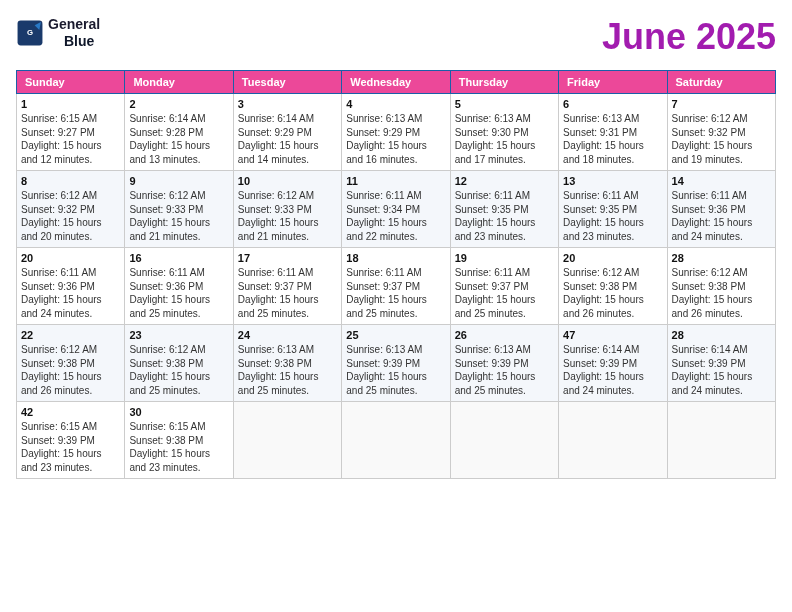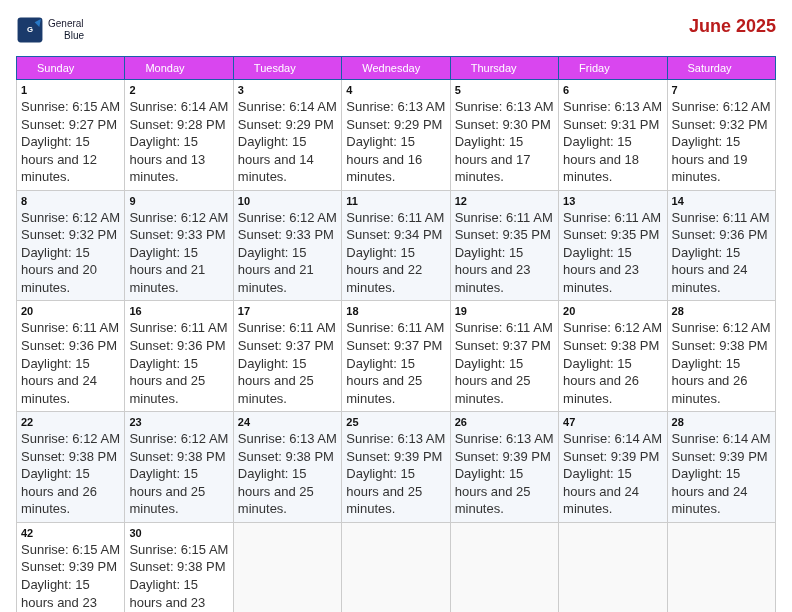--- a/index.html
+++ b/index.html
@@ -21,57 +21,57 @@
       justify-content: space-between;
       align-items: flex-start;
       margin-bottom: 12px;
     }
     .logo {
       display: flex;
       align-items: center;
       gap: 4px;
     }
     .logo-text {
-      font-size: 10px;
-      font-weight: normal;
+      font-size: 14px;
+      font-weight: bold;
       color: #1a1a2e;
       line-height: 1.2;
     }
     .logo-blue {
       color: #0f172a;
       margin-left: 16px;
     }
     .logo-icon {
       width: 28px;
       height: 28px;
     }
     .title-section {
       text-align: right;
     }
     .calendar-title {
-      font-size: 18px;
-      font-weight: bold;
-      color: #b91c1c;
+      font-size: 36px;
+      font-weight: bold;
+      color: #a21caf;
     }
     .calendar-subtitle {
       font-size: 13px;
       color: #555;
     }
     .calendar {
       width: 100%;
       border-collapse: collapse;
       font-size: 9.5px;
     }
     .calendar th {
-      background: #d946ef;
+      background: #ec4899;
       color: #fff;
-      padding: 5px 20px;
+      padding: 5px 8px;
       text-align: left;
       font-size: 11px;
-      font-weight: normal;
+      font-weight: bold;
       border: 1px solid #1a5fa8;
     }
     .calendar td {
       vertical-align: top;
       padding: 4px 4px;
       border: 1px solid #ccc;
       background: #fff;
       width: calc(100% / 7);
       height: 74px;
     }
@@ -79,21 +79,21 @@
       background: #f4f7fb;
     }
     .day-num {
       font-weight: bold;
       font-size: 11px;
       color: #111;
       display: block;
       margin-bottom: 2px;
     }
     .day-info {
-      font-size: 13px;
+      font-size: 10px;
       color: #333;
       line-height: 1.35;
     }
     .empty {
       background: #f9f9f9 !important;
     }
   </style>
 </head>
 <body>
 

